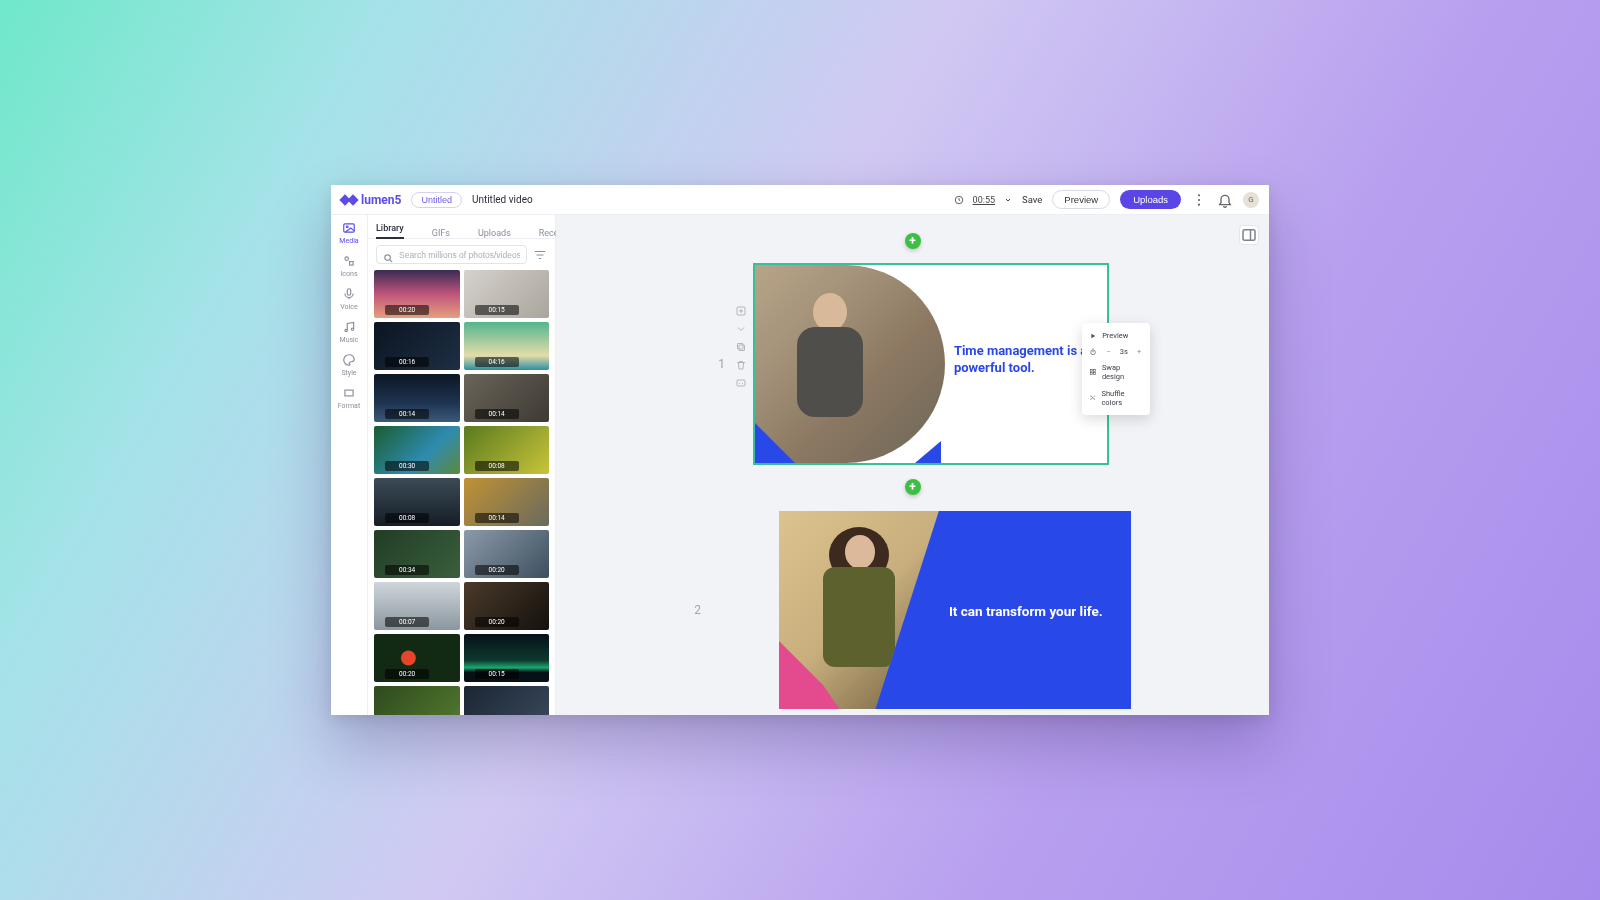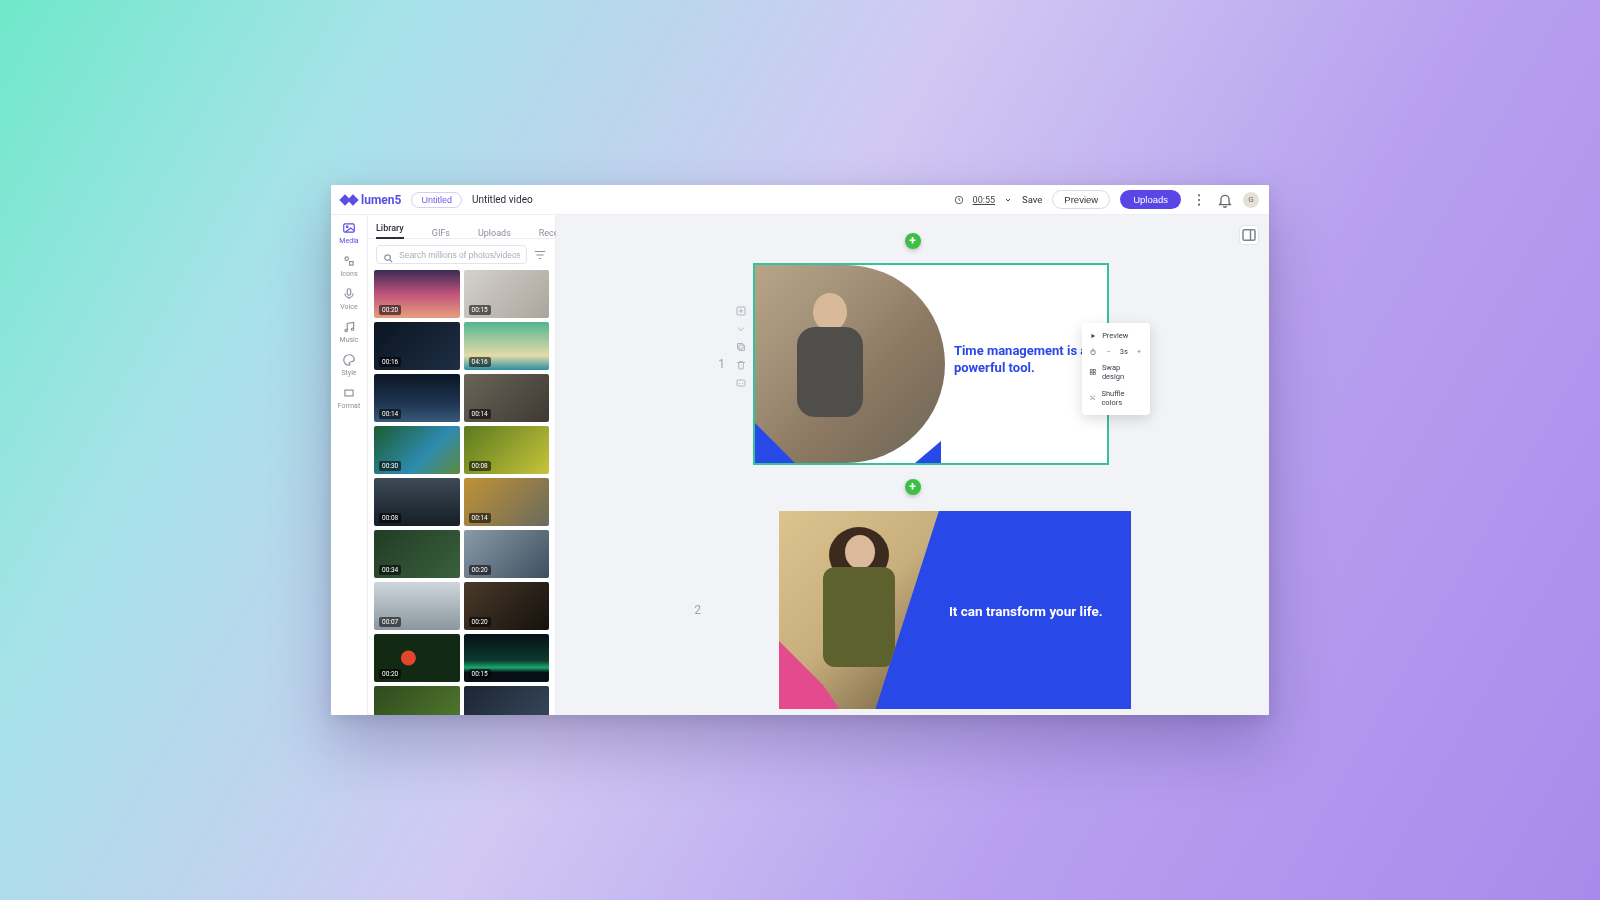--- a/index.html
+++ b/index.html
@@ -78,22 +78,22 @@
   .search-input::placeholder { color: #a9adb8; }
   .filter-ic { width: 14px; height: 14px; color: #8a8f9d; display: flex; align-items: center; justify-content: center; }
   .thumb-scroll { flex: 1; overflow-y: auto; padding: 0 6px; }
   .thumb-scroll::-webkit-scrollbar { width: 0; }
   .thumbs { display: grid; grid-template-columns: 1fr 1fr; gap: 4px; padding-bottom: 6px; }
   .thumb {
     height: 48px; border-radius: 2px; position: relative; overflow: hidden;
     background: #222;
   }
   .thumb .dur {
-    position: absolute; bottom: 3px; left: 5px; font-size: 6.5px;
-    color: #fff; background: rgba(0,0,0,.55); padding: 1px 3px; border-radius: 2px;
+    position: absolute; bottom: 3px; left: 11px; font-size: 6.5px;
+    color: #fff; background: rgba(0,0,0,.55); padding: 1px 14px; border-radius: 2px;
   }
 
   
   .canvas { flex: 1; background: #f2f3f6; position: relative; overflow: auto; }
   .canvas-inner { padding: 18px 60px; display: flex; flex-direction: column; align-items: center; gap: 16px; }
   .add-btn {
     width: 16px; height: 16px; border-radius: 50%; background: #3dbe45;
     color: #fff; display: flex; align-items: center; justify-content: center;
     font-size: 12px; font-weight: bold; box-shadow: 0 2px 4px rgba(0,0,0,.2);
   }

